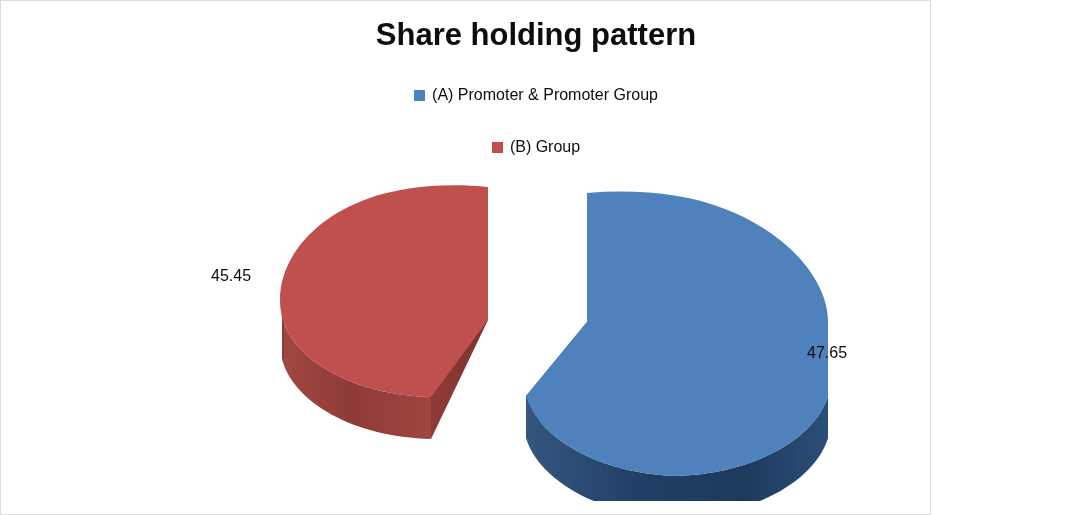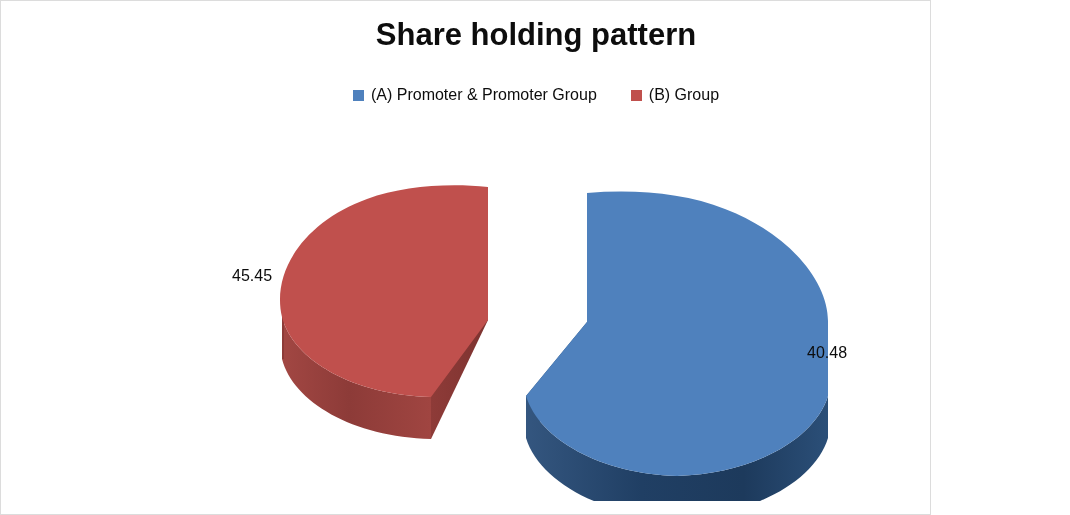--- a/index.html
+++ b/index.html
@@ -31,20 +31,21 @@
     letter-spacing: 0px;
     font-family: "Liberation Sans", sans-serif;
     line-height: 1.0;
   }
   .chart-legend {
     position: absolute;
     top: 85px;
     left: 0;
     width: 1070px;
     display: flex;
+    flex-direction: column;
     justify-content: center;
     align-items: center;
     gap: 34px;
   }
   .legend-entry {
     display: flex;
     flex-direction: row;
     align-items: center;
     gap: 7px;
   }
@@ -72,21 +73,21 @@
     left: 0;
     top: 0;
   }
   .data-label {
     position: absolute;
     font-size: 16px;
     color: #0d0d0d;
     font-family: "Liberation Sans", sans-serif;
     white-space: nowrap;
   }
-  .label-public { left: 231px; top: 146px; }
+  .label-public { left: 210px; top: 146px; }
   .label-promoter { left: 806px; top: 223px; }
 </style>
 </head>
 <body>
 
 <div class="chart-frame">
 
   <div class="chart-title">Share holding pattern</div>
 
   <div class="chart-legend">
@@ -168,17 +169,17 @@
                  C 827 200 827 238 827 275
                  C 814 318 752 353 676 355
                  C 600 353 538 318 525 275
                  L 586 201
                  Z" fill="#4f81bd"></path>
       </g>
     </svg>
 
     <div class="data-label label-public">45.45</div>
 
-    <div class="data-label label-promoter">40.48</div>
+    <div class="data-label label-promoter">47.65</div>
 
   </div>
 
 </div>
 
 </body></html>

